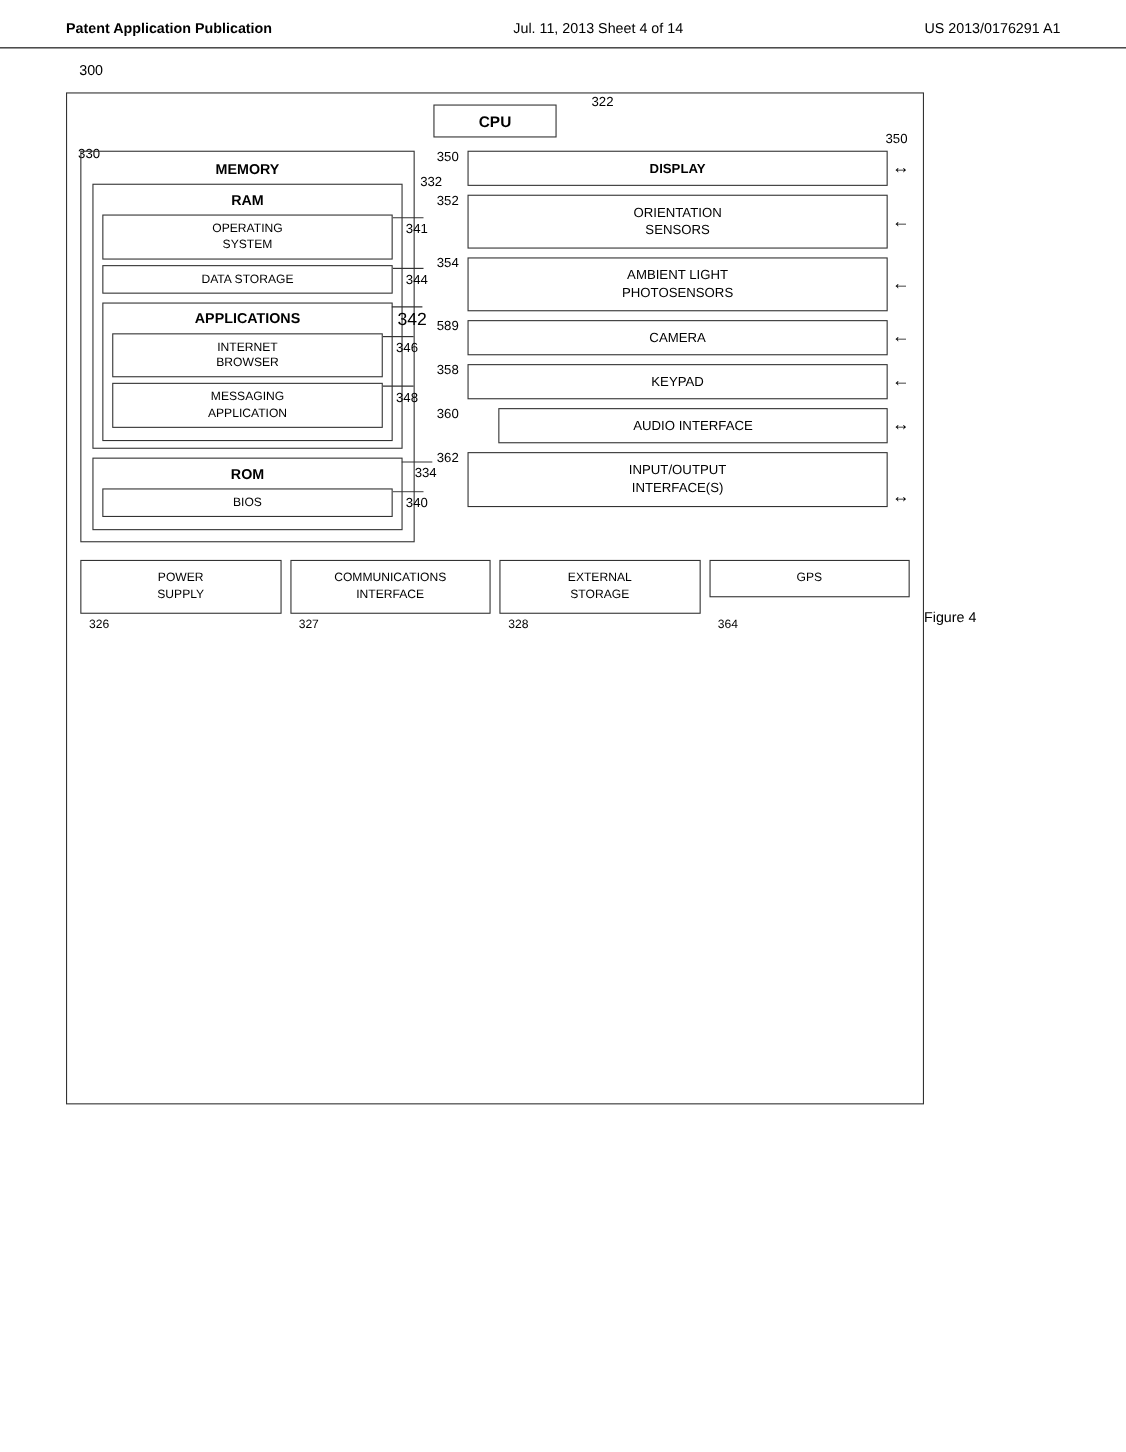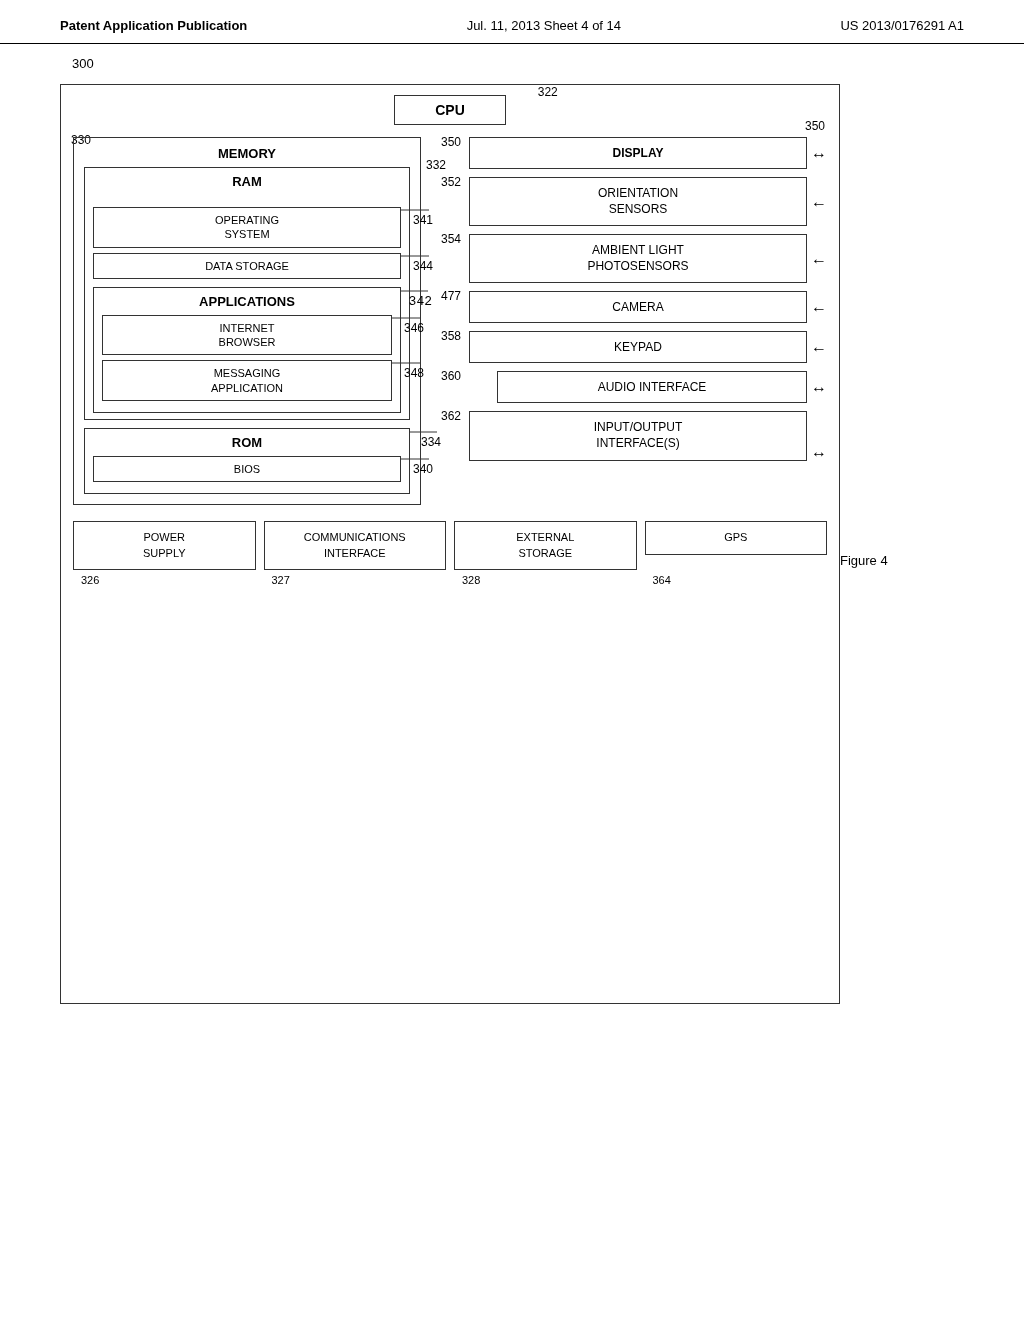--- a/index.html
+++ b/index.html
@@ -84,21 +84,21 @@
     .ram-box {
       border: 1.5px solid #333;
       padding: 6px 8px;
       margin-bottom: 8px;
       position: relative;
     }
     .ram-title {
       font-weight: bold;
       font-size: 13px;
       text-align: center;
-      margin-bottom: 18px;
+      margin-bottom: 6px;
     }
     .sub-box {
       border: 1.5px solid #333;
       padding: 5px 8px;
       font-size: 11px;
       text-align: center;
       margin-bottom: 5px;
       position: relative;
       line-height: 1.3;
     }
@@ -168,21 +168,21 @@
         <div style="position:relative;">
           <div class="cpu-box">
             <span>CPU</span>
           </div>
           <span style="position:absolute; right:-52px; top:-10px; font-size:12px;">322</span>
         </div>
       </div>
 
       <div class="main-cols">
 
-        <div style="position:relative; width:348px; flex-shrink:0; margin-right:16px;">
+        <div style="position:relative; width:304px; flex-shrink:0; margin-right:16px;">
 
           <span style="position:absolute; top:-4px; left:-2px; font-size:12px;">330</span>
 
           <div style="border:1.5px solid #333; padding:8px 10px 10px 10px; position:relative;">
 
             <span style="position:absolute; right:-26px; top:20px; font-size:12px;">332</span>
 
             <div class="memory-title">MEMORY</div>
 
             <div class="ram-box">
@@ -200,21 +200,21 @@
               <div style="position:relative; margin-bottom:8px;">
                 <div class="sub-box">DATA STORAGE</div>
                 <span style="position:absolute; right:-32px; top:6px; font-size:12px;">344</span>
                 <svg style="position:absolute; right:-32px; top:2px; width:32px; height:2px;">
                   <line x1="0" y1="1" x2="28" y2="1" stroke="#333" stroke-width="1"></line>
                 </svg>
               </div>
 
               <div style="position:relative;">
                 <div style="border:1.5px solid #333; padding:6px 8px; position:relative;">
-                  <span style="position:absolute; right:-32px; top:6px; font-size:13px;font-family:Liberation Mono, monospace;">342</span>
+                  <span style="position:absolute; right:-32px; top:6px; font-size:16px;">342</span>
                   <svg style="position:absolute; right:-32px; top:2px; width:32px; height:2px;">
                     <line x1="0" y1="1" x2="28" y2="1" stroke="#333" stroke-width="1"></line>
                   </svg>
                   <div class="apps-title"><strong>APPLICATIONS</strong></div>
 
                   <div style="position:relative; margin-bottom:5px;">
                     <div class="sub-box">INTERNET<br>BROWSER</div>
                     <span style="position:absolute; right:-32px; top:6px; font-size:12px;">346</span>
                     <svg style="position:absolute; right:-32px; top:2px; width:32px; height:2px;">
                       <line x1="0" y1="1" x2="28" y2="1" stroke="#333" stroke-width="1"></line>
@@ -270,21 +270,21 @@
             <span style="font-size:16px; margin-left:4px;">←</span>
           </div>
 
           <div style="display:flex; align-items:center; position:relative;">
             <span style="position:absolute; left:-28px; top:-2px; font-size:12px;">354</span>
             <div style="flex:1; border:1.5px solid #333; padding:8px; text-align:center; font-size:12px; line-height:1.3;">AMBIENT LIGHT<br>PHOTOSENSORS</div>
             <span style="font-size:16px; margin-left:4px;">←</span>
           </div>
 
           <div style="display:flex; align-items:center; position:relative;">
-            <span style="position:absolute; left:-28px; top:-2px; font-size:12px;">477</span>
+            <span style="position:absolute; left:-28px; top:-2px; font-size:12px;">589</span>
             <div style="flex:1; border:1.5px solid #333; padding:8px; text-align:center; font-size:12px;">CAMERA</div>
             <span style="font-size:16px; margin-left:4px;">←</span>
           </div>
 
           <div style="display:flex; align-items:center; position:relative;">
             <span style="position:absolute; left:-28px; top:-2px; font-size:12px;">358</span>
             <div style="flex:1; border:1.5px solid #333; padding:8px; text-align:center; font-size:12px;">KEYPAD</div>
             <span style="font-size:16px; margin-left:4px;">←</span>
           </div>
 

